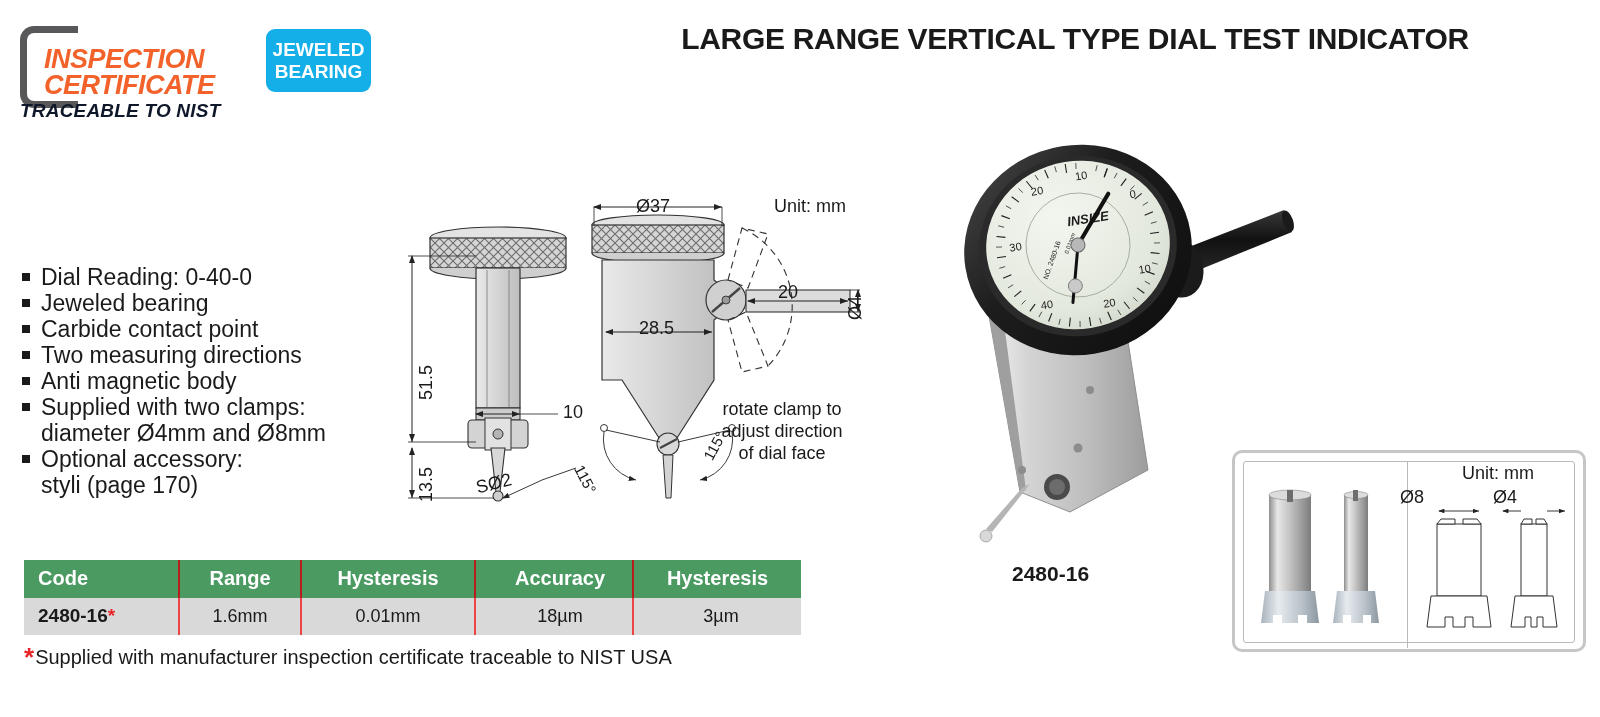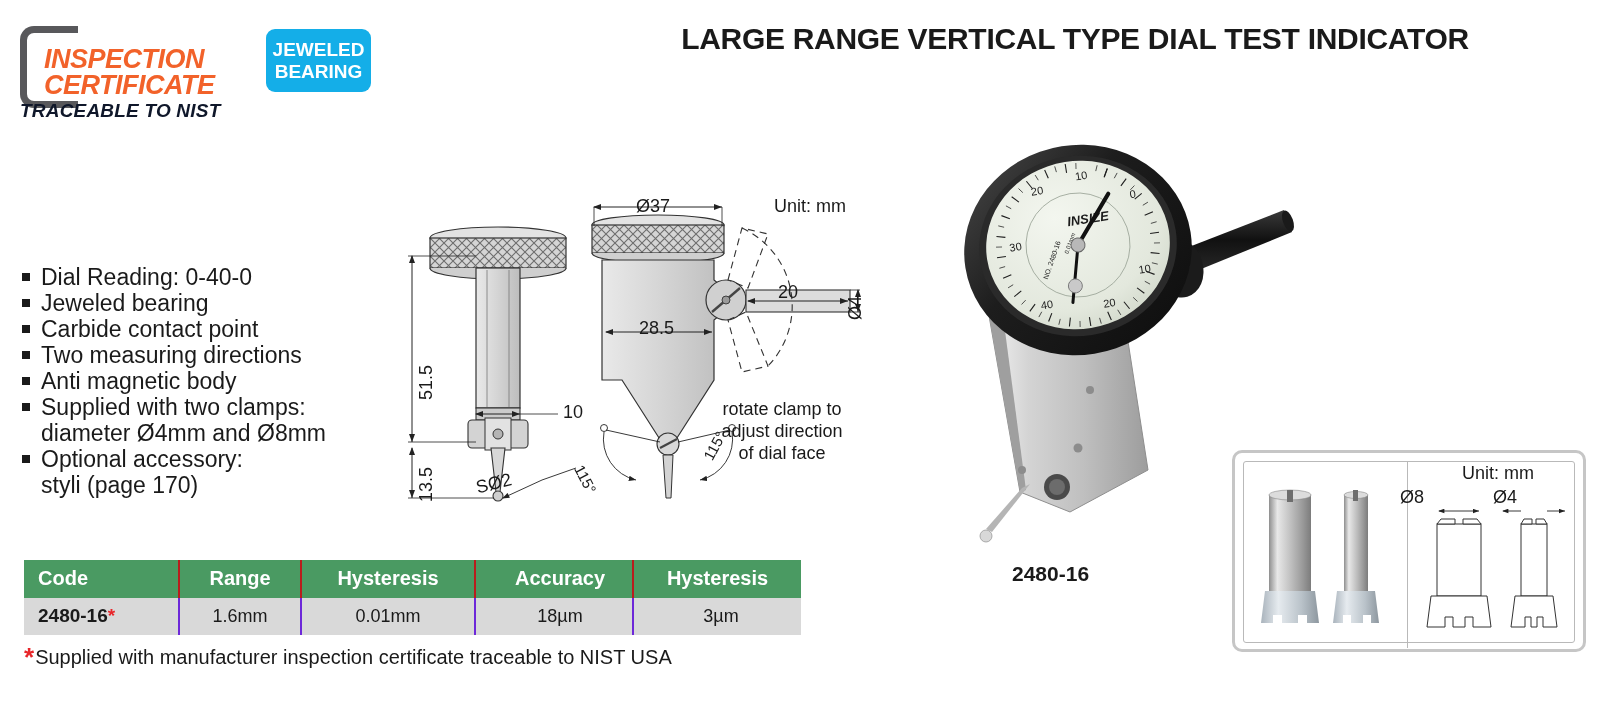--- a/index.html
+++ b/index.html
@@ -62,21 +62,21 @@
 
   
   .spec-table{position:absolute;left:24px;top:560px;border-collapse:collapse;}
   .spec-table th{
     background:#4a9a62;color:#ffffff;font-size:20px;font-weight:bold;
     padding:7px 0 8px 0;text-align:center;border-right:2px solid #b91c1c;
   }
   .spec-table th:last-child{border-right:none;}
   .spec-table td{
     background:#d9d9d9;color:#1a1a1a;font-size:18px;padding:7px 0 8px 0;
-    text-align:center;border-right:2px solid #6d28d9;
+    text-align:center;border-right:2px solid #ef4444;
   }
   .spec-table td:last-child{border-right:none;padding-left:7px;}
   .spec-table td.code{font-weight:bold;font-size:19px;}
   .spec-table th.c-code,.spec-table td.c-code{width:140px;text-align:left;padding-left:14px;}
   .spec-table th.c-range,.spec-table td.c-range{width:120px;}
   .spec-table th.c-grad,.spec-table td.c-grad{width:172px;}
   .spec-table th.c-acc,.spec-table td.c-acc{width:144px;padding-left:12px;}
   .spec-table th.c-hys,.spec-table td.c-hys{width:160px;}
   .star{color:#e8262a;font-weight:bold;}
   .footnote{

